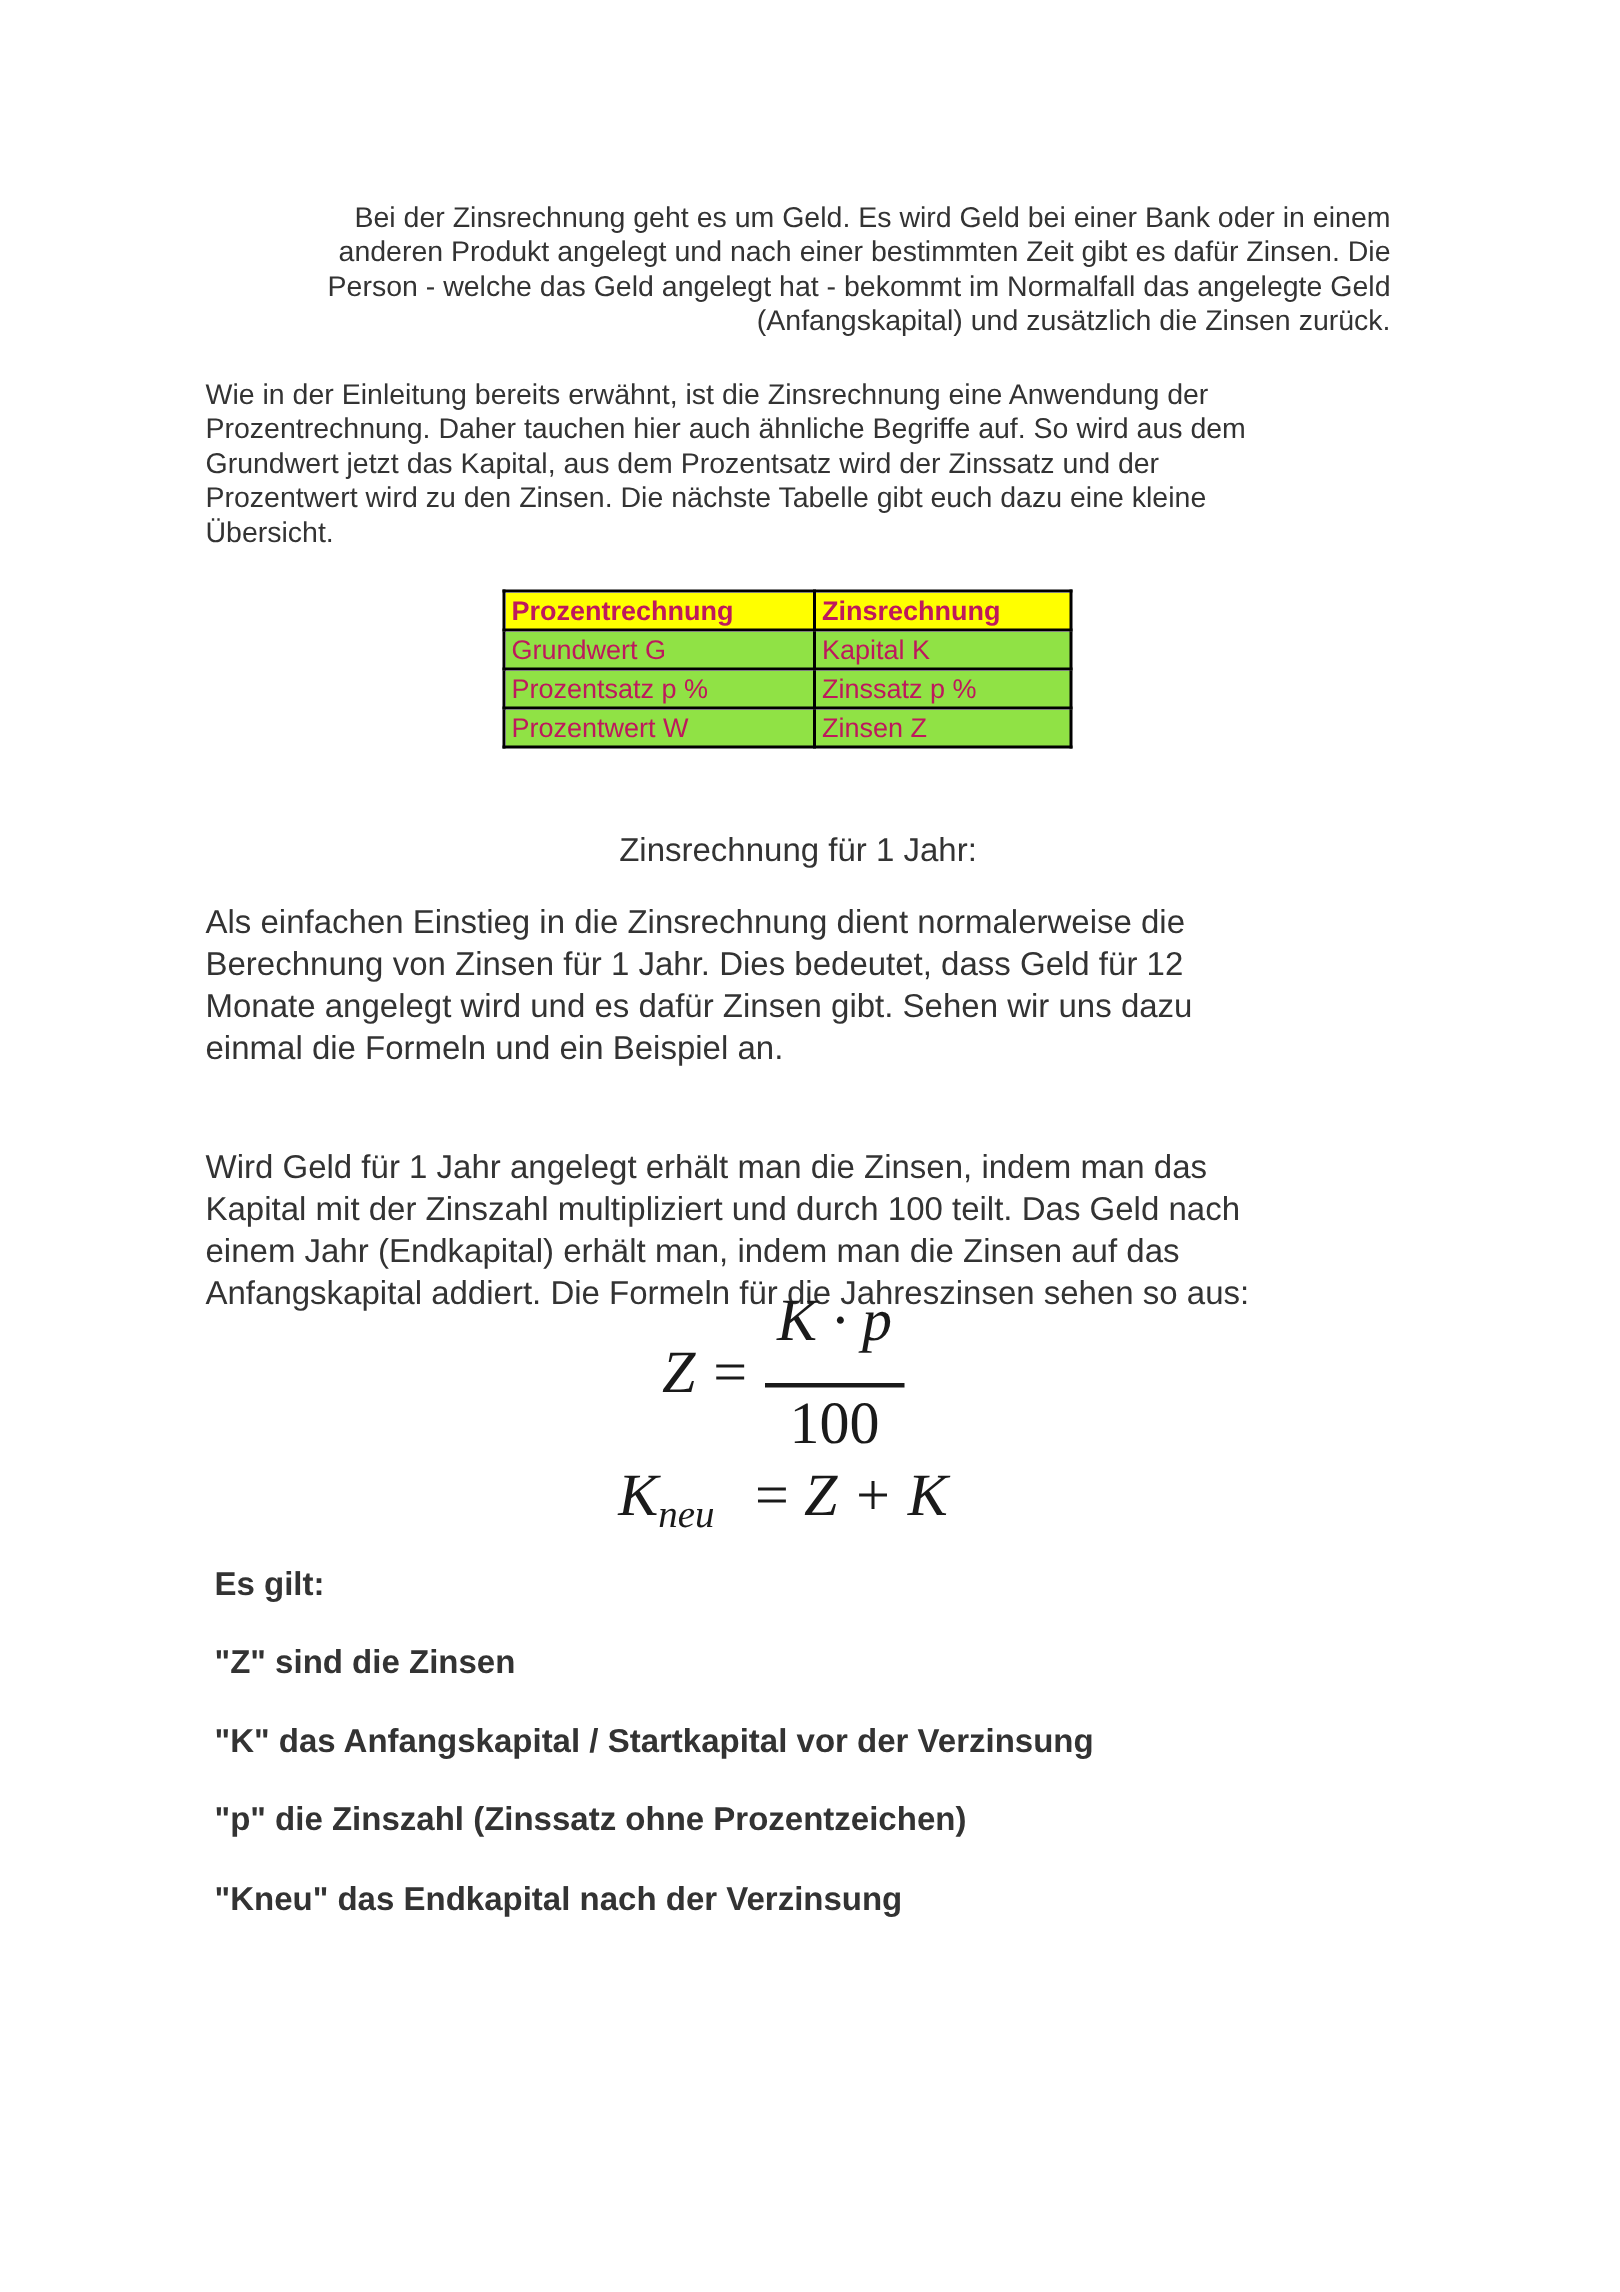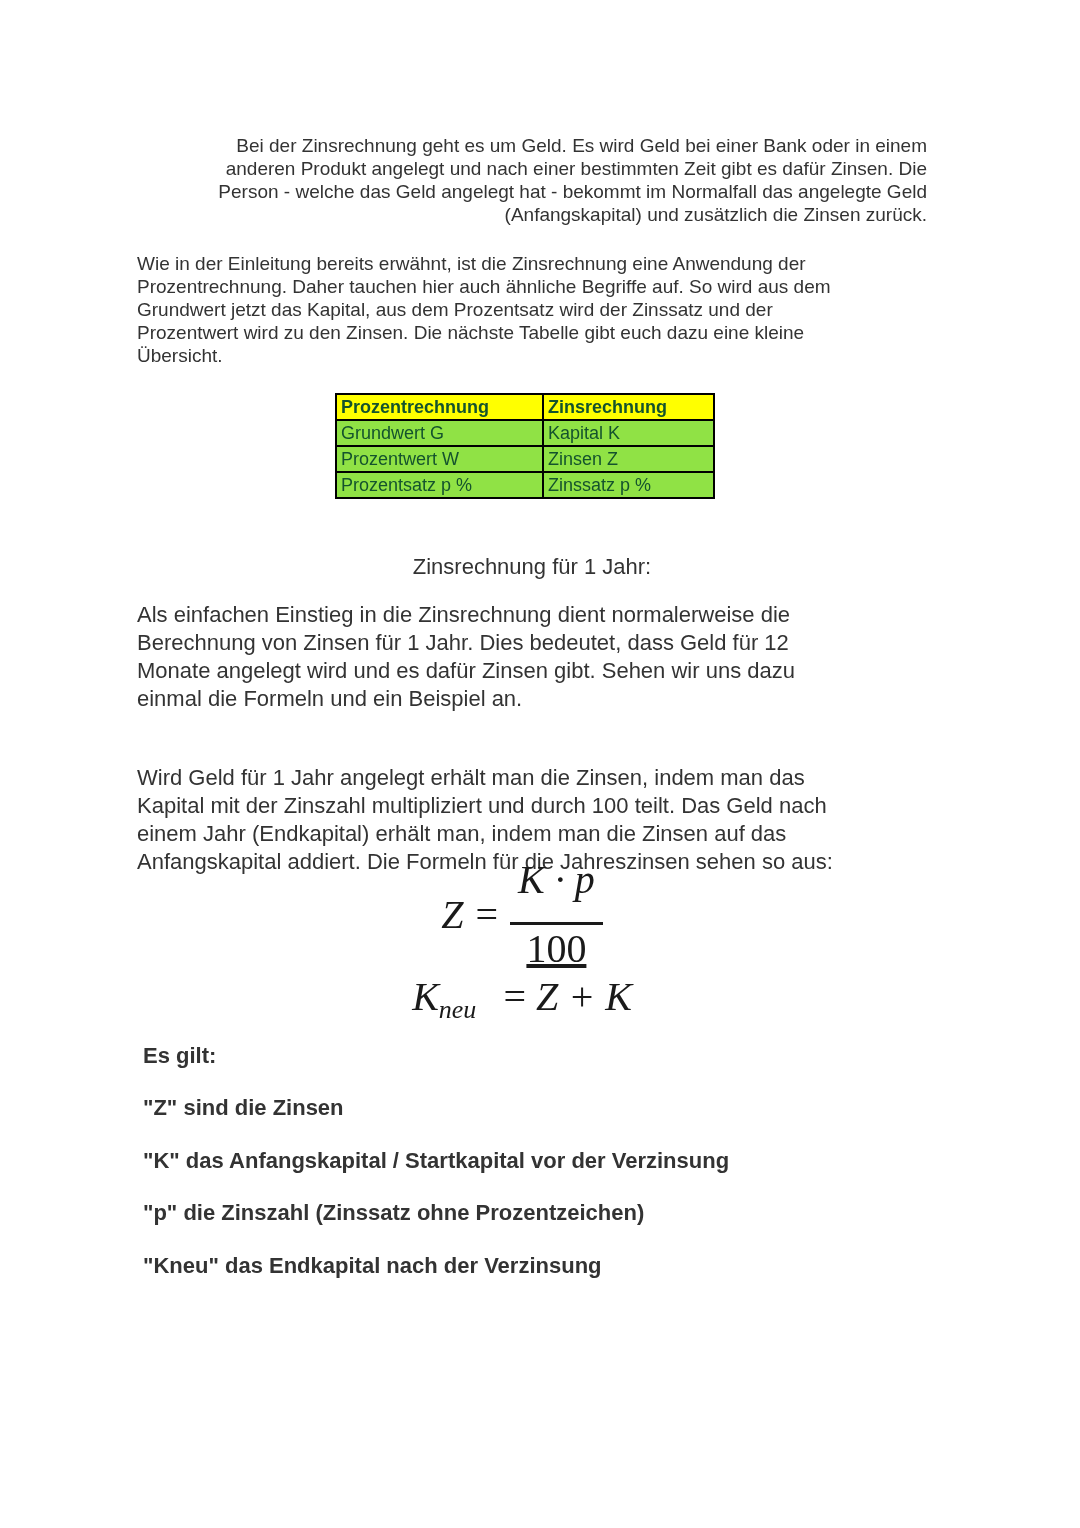--- a/index.html
+++ b/index.html
@@ -38,21 +38,21 @@
     margin: 0;
   }
   
   .cmp-table {
     left: 335px;
     top: 393px;
     border-collapse: collapse;
     table-layout: fixed;
     width: 374px;
     font-size: 18px;
-    color: #14532d;
+    color: #be185d;
   }
   .cmp-table th, .cmp-table td {
     border: 2px solid #000000;
     padding: 1px 4px;
     height: 22px;
     text-align: left;
     overflow: hidden;
     white-space: nowrap;
   }
   .cmp-table th {
@@ -101,21 +101,20 @@
   .frac .bar {
     align-self: stretch;
     height: 3px;
     background: #1a1a1a;
   }
   .frac .den {
     font-style: normal;
     font-size: 40px;
     padding: 2px 8px 0;
     line-height: 1.1;
-    text-decoration: underline;
   }
   .formula-line2 {
     display: flex;
     justify-content: center;
     align-items: baseline;
     margin-top: 4px;
     line-height: 1.1;
   }
   .f-sub {
     font-style: italic;
@@ -155,26 +154,26 @@
         <th class="col-1">Prozentrechnung</th>
         <th class="col-2">Zinsrechnung</th>
       </tr>
     </thead>
     <tbody>
       <tr>
         <td>Grundwert G</td>
         <td>Kapital K</td>
       </tr>
       <tr>
+        <td>Prozentsatz p %</td>
+        <td>Zinssatz p %</td>
+      </tr>
+      <tr>
         <td>Prozentwert W</td>
         <td>Zinsen Z</td>
-      </tr>
-      <tr>
-        <td>Prozentsatz p %</td>
-        <td>Zinssatz p %</td>
       </tr>
     </tbody>
   </table>
 
   <h2 class="abs section-heading" style="top:553px;text-align:center;">Zinsrechnung für 1 Jahr:</h2>
 
   <p class="abs para-lg" style="top:601px;">Als einfachen Einstieg in die Zinsrechnung dient normalerweise die
 Berechnung von Zinsen für 1 Jahr. Dies bedeutet, dass Geld für 12
 Monate angelegt wird und es dafür Zinsen gibt. Sehen wir uns dazu
 einmal die Formeln und ein Beispiel an.</p>

